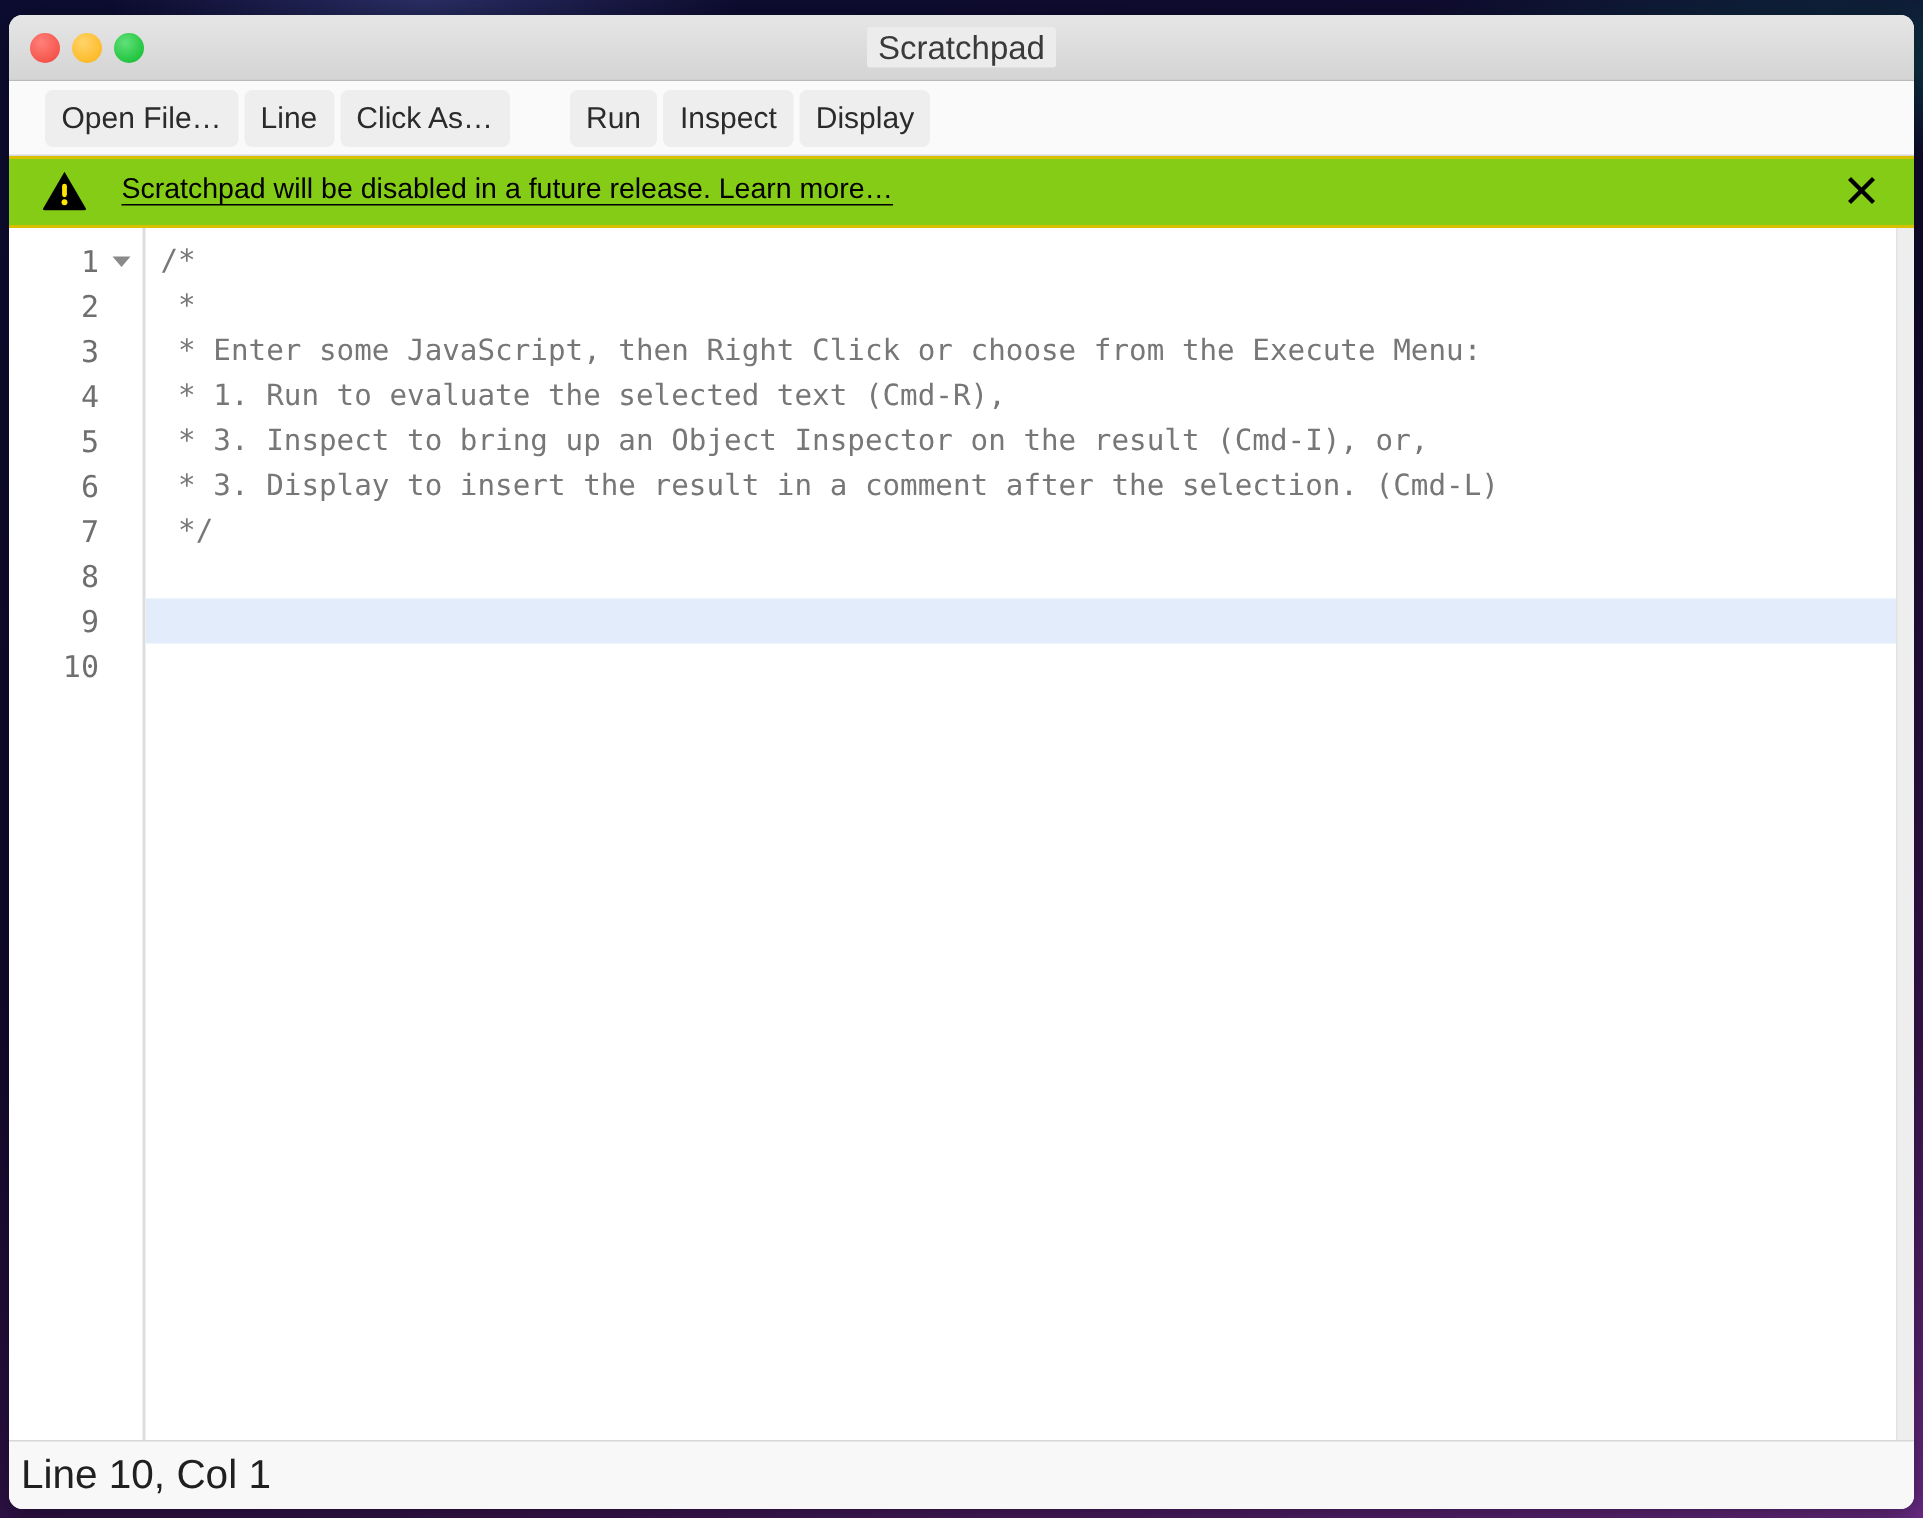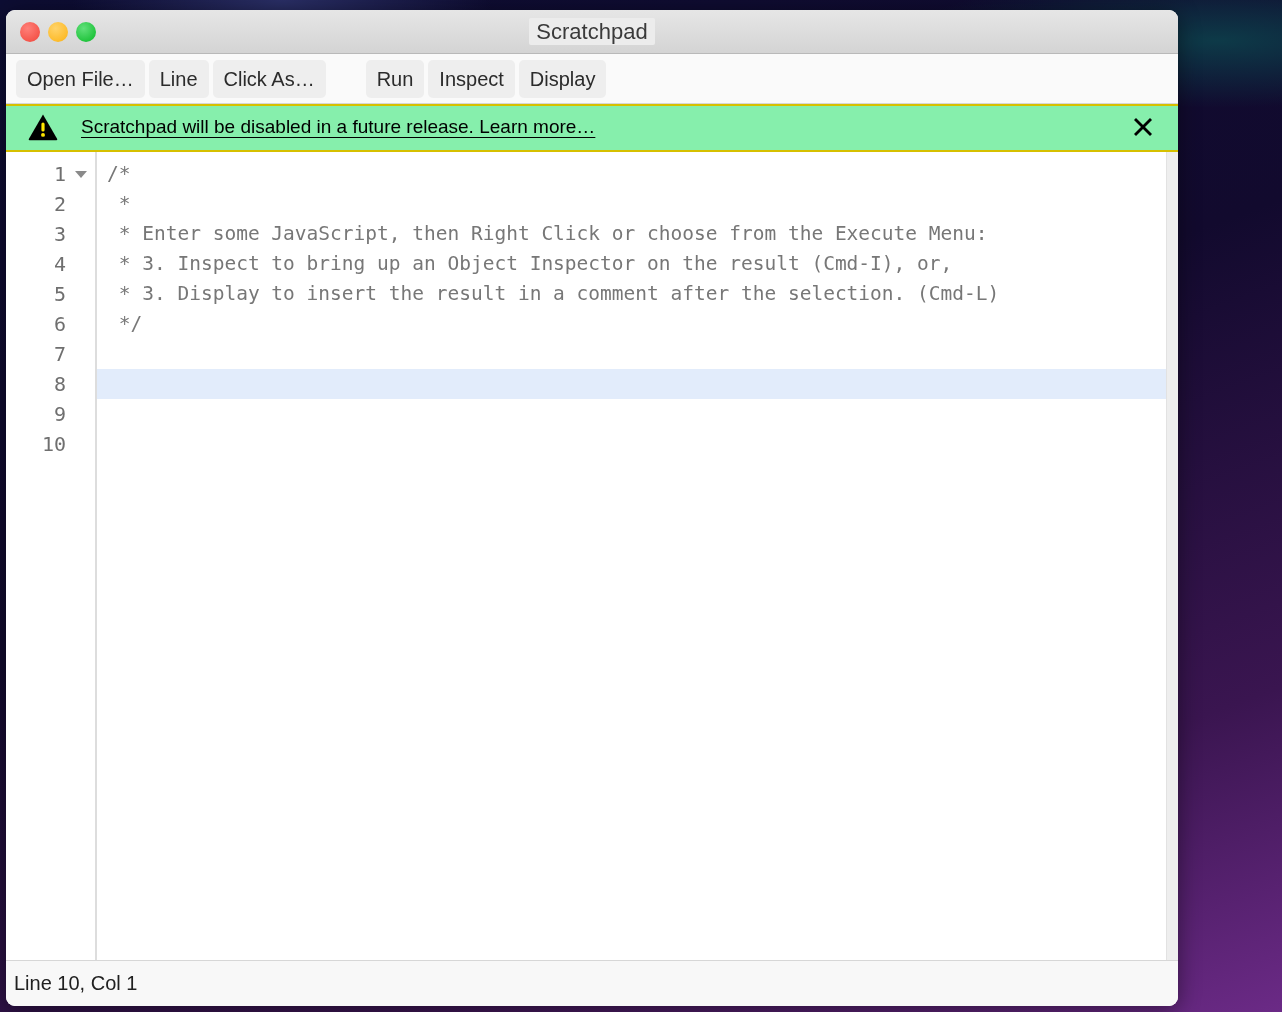--- a/index.html
+++ b/index.html
@@ -17,21 +17,21 @@
       radial-gradient(ellipse 300px 120px at 22% 0%, #2a2f66 0%, rgba(42,47,102,0) 70%),
       radial-gradient(ellipse 420px 90px at 95% 4%, #0d3a48 0%, rgba(13,58,72,0) 75%),
       linear-gradient(160deg, #0d0d33 0%, #120a2e 45%, #3a1550 78%, #6b2a86 100%);
   }
 
   
   #window {
     position: absolute;
     left: 6px;
     top: 10px;
-    width: 1172px;
+    width: 1270px;
     height: 996px;
     background: #ffffff;
     border-radius: 9px 9px 9px 9px;
     overflow: hidden;
     display: flex;
     flex-direction: column;
     box-shadow: 0 4px 22px rgba(0,0,0,0.45);
   }
 
   
@@ -76,21 +76,21 @@
   }
 
   
   #toolbar {
     height: 50px;
     flex: 0 0 50px;
     background: #fafafa;
     border-bottom: 1px solid #d7d7d7;
     display: flex;
     align-items: center;
-    padding: 0 8px;
+    padding: 0 22px;
     gap: 0px;
   }
   .tbtn {
     font-family: "Liberation Sans", sans-serif;
     font-size: 20px;
     color: #2b2b2b;
     background: #eeeeee;
     border: none;
     border-radius: 5px;
     height: 38px;
@@ -99,21 +99,21 @@
     line-height: 38px;
     white-space: nowrap;
     cursor: default;
   }
   .tb-gap { width: 36px; flex: 0 0 36px; }
 
   
   #notification {
     height: 48px;
     flex: 0 0 48px;
-    background: #86efac;
+    background: #84cc16;
     border-top: 2px solid #d6c000;
     border-bottom: 2px solid #d6c000;
     display: flex;
     align-items: center;
     padding: 0 18px 3px 22px;
     text-align: right;
   }
   #warn-icon {
     width: 30px; height: 30px;
     flex: 0 0 30px;
@@ -202,21 +202,21 @@
   #statusbar {
     height: 46px;
     flex: 0 0 46px;
     background: #f8f8f8;
     border-top: 1px solid #d7d7d7;
     display: flex;
     align-items: center;
     padding-left: 8px;
   }
   #status-text {
-    font-size: 20px;
+    font-size: 27px;
     color: #202020;
   }
 </style>
 </head>
 <body>
 
 <div id="window">
 
   <div id="titlebar">
     <div id="traffic-lights">
@@ -296,20 +296,21 @@
       <div class="gutter-row">
         <span>10</span>
         <span class="fold-spacer"></span>
       </div>
     </div>
 
     <div id="code">
       <div class="code-row">/*</div>
       <div class="code-row"> *</div>
       <div class="code-row"> * Enter some JavaScript, then Right Click or choose from the Execute Menu:</div>
+      <div class="code-row"> * 1. Run to evaluate the selected text (Cmd-R),</div>
       <div class="code-row"> * 3. Inspect to bring up an Object Inspector on the result (Cmd-I), or,</div>
       <div class="code-row"> * 3. Display to insert the result in a comment after the selection. (Cmd-L)</div>
       <div class="code-row"> */</div>
       <div class="code-row"></div>
       <div class="code-row active"></div>
       <div id="vscroll"></div>
     </div>
 
   </div>
 

